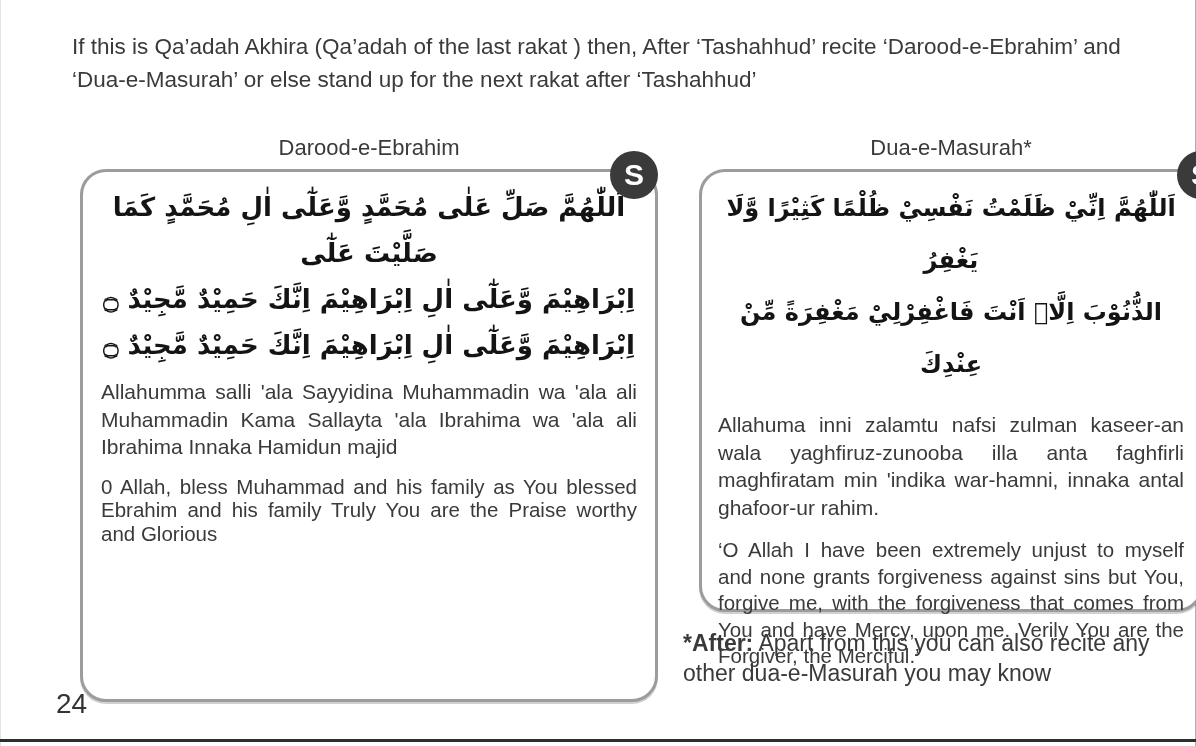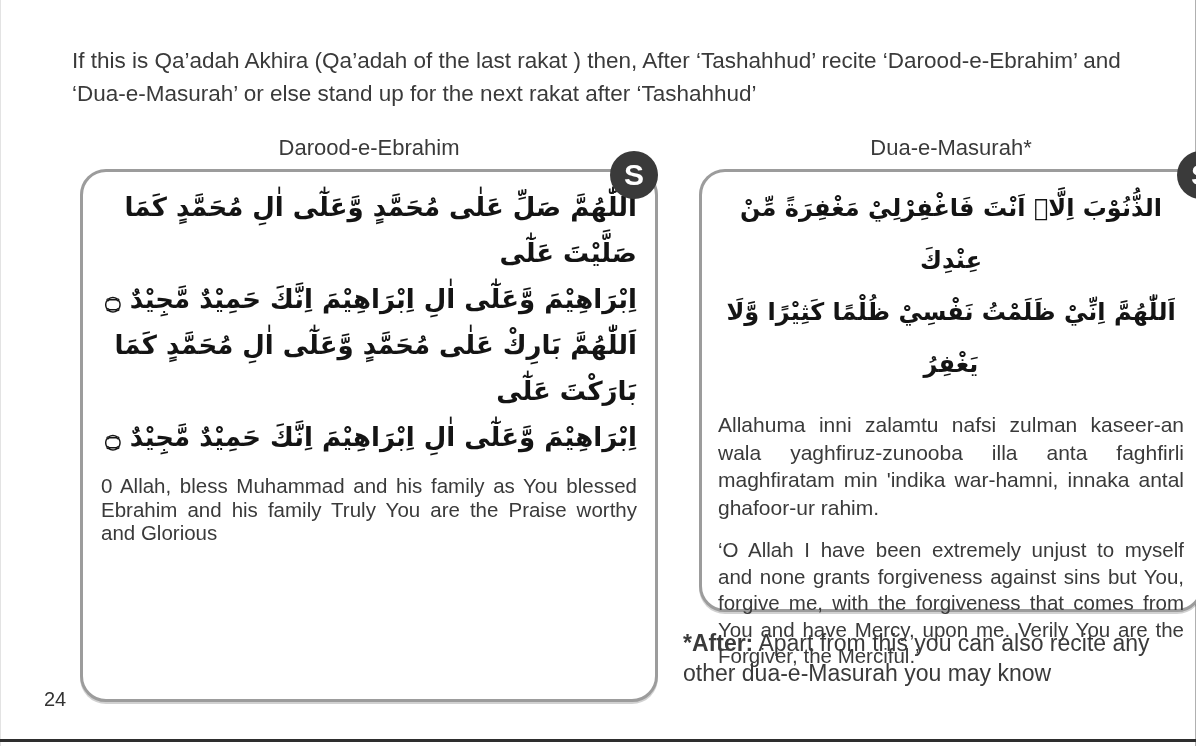--- a/index.html
+++ b/index.html
@@ -8,21 +8,21 @@
     font-family:"Liberation Sans", sans-serif;color:#3b3b3b;
   }
   .page-frame{
     position:absolute;inset:0;
     border-left:1px solid #e3e3e3;border-right:1px solid #b0b0b0;
   }
   .bottom-rule{
     position:absolute;left:0;right:0;bottom:4px;height:3px;background:#2e2e2e;
   }
   .header{
-    position:absolute;left:72px;top:44px;width:1080px;
+    position:absolute;left:72px;top:30px;width:1080px;
     font-size:22.5px;line-height:33px;color:#3a3a3a;
   }
   .column{position:absolute;top:135px;}
   .col-left{left:80px;width:578px;}
   .col-right{left:699px;width:504px;}
   .box-title{text-align:center;font-size:22px;line-height:26px;margin-bottom:8px;color:#3a3a3a;}
   .dua-box{
     position:relative;box-sizing:border-box;background:#fff;
     border:3px solid #9c9c9c;border-radius:26px;
     box-shadow:0 2px 0 rgba(0,0,0,0.18);
@@ -34,75 +34,75 @@
     background:#3a3a3a;color:#ffffff;font-weight:bold;font-size:30px;
     display:flex;align-items:center;justify-content:center;z-index:5;
     top:-21px;
   }
   .badge-pos-left{right:-3px;}
   .badge-pos-right{right:-25px;}
   .arabic{
     direction:rtl;text-align:center;font-family:"DejaVu Sans", sans-serif;
     font-weight:700;color:#141414;
   }
-  .col-left .arabic{font-size:26px;line-height:46px;text-align:right;}
+  .col-left .arabic{font-size:26px;line-height:46px;}
   .col-right .arabic{font-size:24px;line-height:52px;}
   .translit{font-size:21px;line-height:27.5px;text-align:justify;color:#3a3a3a;}
   .col-left .translit{margin-top:10px;}
   .col-right .translit{margin-top:21px;}
   .translation{
     font-size:20.5px;text-align:justify;color:#3a3a3a;
   }
   .col-left .translation{margin-top:14px;line-height:23.5px;}
   .col-right .translation{margin-top:16px;line-height:26.5px;}
   .note{
     position:absolute;left:683px;top:628px;width:472px;
     font-size:23px;line-height:30px;color:#3a3a3a;
   }
   .note .note-label{font-weight:bold;}
   .page-number{
-    position:absolute;left:44px;top:688px;font-size:20px;color:#333333;
+    position:absolute;left:56px;top:688px;font-size:28px;color:#333333;
   }
 </style>
 </head>
 <body>
 
 <div class="page-frame"></div>
 
 <div class="header">If this is Qa’adah Akhira (Qa’adah of the last rakat ) then, After ‘Tashahhud’ recite ‘Darood-e-Ebrahim’ and ‘Dua-e-Masurah’ or else stand up for the next rakat after ‘Tashahhud’</div>
 
 <div class="column col-left">
   <div class="box-title">Darood-e-Ebrahim</div>
   <div class="dua-box box-left">
     <div class="sound-badge badge-pos-left">
       <span>S</span>
     </div>
     <div class="arabic">
       <div>اَللّٰهُمَّ صَلِّ عَلٰى مُحَمَّدٍ وَّعَلٰٓى اٰلِ مُحَمَّدٍ كَمَا صَلَّيْتَ عَلٰٓى</div>
       <div>اِبْرَاهِيْمَ وَّعَلٰٓى اٰلِ اِبْرَاهِيْمَ اِنَّكَ حَمِيْدٌ مَّجِيْدٌ ۝</div>
-      <div>اَللّٰهُمَّ بَارِكْ عَلٰى مُحَمَّدٍ وَّعَلٰٓى اٰلِ مُحَمَّدٍ كَمَا بَارَكْتَ عَلٰٓى</div>
       <div>اِبْرَاهِيْمَ وَّعَلٰٓى اٰلِ اِبْرَاهِيْمَ اِنَّكَ حَمِيْدٌ مَّجِيْدٌ ۝</div>
     </div>
     <div class="translit">
+      <div>Allahumma salli 'ala Sayyidina Muhammadin wa 'ala ali Muhammadin Kama Sallayta 'ala Ibrahima wa 'ala ali Ibrahima Innaka Hamidun majid</div>
     </div>
     <div class="translation">
       <div>0 Allah, bless Muhammad and his family as You blessed Ebrahim and his family Truly You are the Praise worthy and Glorious</div>
     </div>
   </div>
 </div>
 
 <div class="column col-right">
   <div class="box-title">Dua-e-Masurah*</div>
   <div class="dua-box box-right">
     <div class="sound-badge badge-pos-right">
       <span>S</span>
     </div>
     <div class="arabic">
+      <div>اَللّٰهُمَّ اِنِّيْ ظَلَمْتُ نَفْسِيْ ظُلْمًا كَثِيْرًا وَّلَا يَغْفِرُ</div>
       <div>الذُّنُوْبَ اِلَّاۤ اَنْتَ فَاغْفِرْلِيْ مَغْفِرَةً مِّنْ عِنْدِكَ</div>
-      <div>اَللّٰهُمَّ اِنِّيْ ظَلَمْتُ نَفْسِيْ ظُلْمًا كَثِيْرًا وَّلَا يَغْفِرُ</div>
     </div>
     <div class="translit">Allahuma inni zalamtu nafsi zulman kaseer-an wala yaghfiruz-zunooba illa anta faghfirli maghfiratam min 'indika war-hamni, innaka antal ghafoor-ur rahim.</div>
     <div class="translation">‘O Allah I have been extremely unjust to myself and none grants forgiveness against sins but You, forgive me, with the forgiveness that comes from You and have Mercy, upon me. Verily You are the Forgiver, the Merciful.’</div>
   </div>
 </div>
 
 <div class="note"><span class="note-label">*After:</span><span> Apart from this you can also recite any other dua-e-Masurah you may know</span></div>
 
 <div class="page-number">24</div>
 

